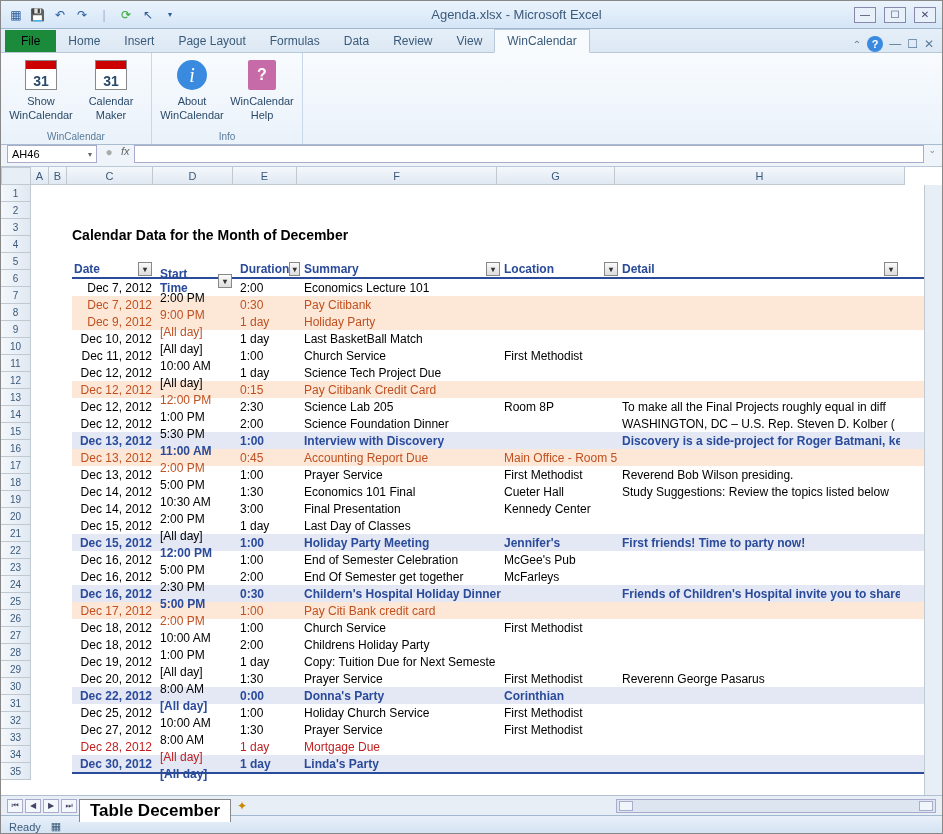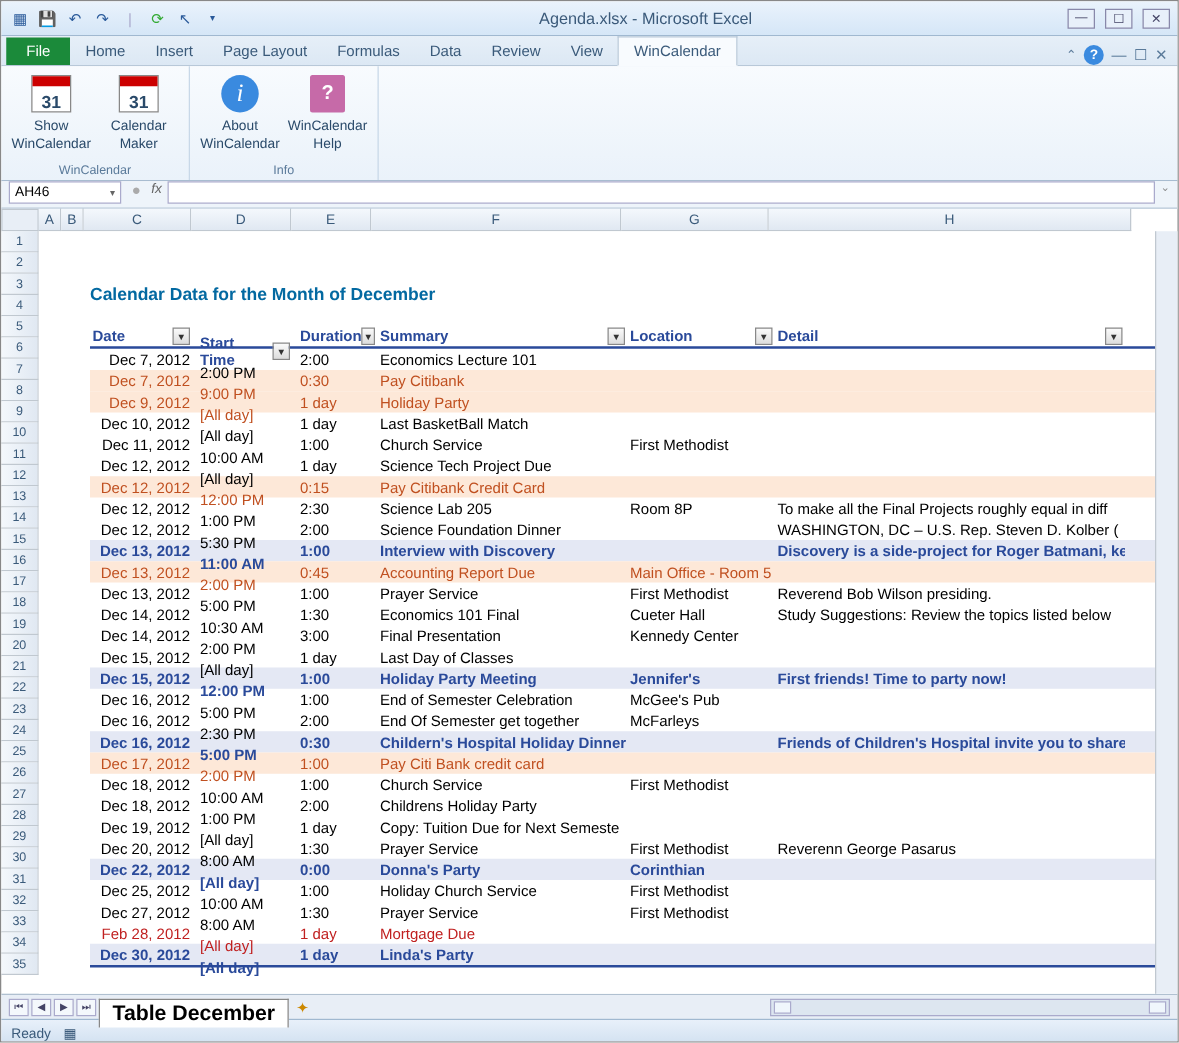--- a/index.html
+++ b/index.html
@@ -4,21 +4,21 @@
 <style>
 * { box-sizing: border-box; margin: 0; padding: 0; }
 body { font-family: "Segoe UI", Tahoma, Arial, sans-serif; font-size: 12px; background: #fff; color: #000; width: 943px; height: 834px; overflow: hidden; border: 1px solid #888; }
 .titlebar { height: 28px; background: linear-gradient(#eaf3fc,#d5e6f7); display: flex; align-items: center; padding: 0 6px; border-bottom: 1px solid #a0b8d0; }
 .qat { display: flex; align-items: center; gap: 4px; }
 .qat-icon { width: 18px; height: 18px; display: inline-flex; align-items: center; justify-content: center; font-size: 12px; color: #2a5a9a; }
 .title-text { flex: 1; text-align: center; color: #3b5a7a; font-size: 13px; }
 .winbtns { display: flex; gap: 8px; }
 .winbtn { width: 22px; height: 16px; border: 1px solid #88a; background: #e8f0fa; font-size: 10px; display: flex; align-items: center; justify-content: center; color: #446; }
 .ribbon-tabs { height: 24px; background: linear-gradient(#e6eff8,#dce8f4); display: flex; align-items: flex-end; padding-left: 4px; border-bottom: 1px solid #b8c8d8; }
-.file-tab { background: #1b8a3a; color: #ffffff; padding: 4px 16px; font-size: 12px; cursor: pointer; }
+.file-tab { background: #1b8a3a; color: #000000; padding: 4px 16px; font-size: 12px; cursor: pointer; }
 .tab { padding: 4px 12px; color: #3a5a7a; cursor: pointer; }
 .tab.active { background: #f8fbfe; border: 1px solid #b8c8d8; border-bottom: 1px solid #f8fbfe; margin-bottom: -1px; }
 .ribbon-right { margin-left: auto; display: flex; align-items: center; gap: 6px; padding-right: 8px; color: #5a7a9a; }
 .help-circle { width: 16px; height: 16px; border-radius: 50%; background: #3a8adf; color: #fff; display: flex; align-items: center; justify-content: center; font-size: 11px; font-weight: bold; }
 .ribbon-body { height: 92px; background: linear-gradient(#f8fbfe,#eaf2fa); border-bottom: 1px solid #a8bcd0; display: flex; }
 .rgroup { border-right: 1px solid #c8d8e8; padding: 4px 10px 2px; display: flex; flex-direction: column; align-items: center; }
 .rgroup-btns { display: flex; gap: 10px; flex: 1; }
 .rbtn { display: flex; flex-direction: column; align-items: center; width: 60px; gap: 2px; cursor: pointer; text-align: center; font-size: 11px; color: #2a4a6a; }
 .rbtn-icon { width: 36px; height: 36px; display: flex; align-items: center; justify-content: center; font-size: 22px; }
 .cal-icon { width: 32px; height: 30px; background: #fff; border: 1px solid #888; position: relative; font-weight: bold; font-size: 14px; display: flex; align-items: flex-end; justify-content: center; }
@@ -29,21 +29,21 @@
 .formula-bar { height: 22px; background: #eef4fa; border-bottom: 1px solid #b8c8d8; display: flex; align-items: flex-start; padding: 0 6px; gap: 4px; }
 .name-box { width: 90px; height: 18px; background: #fff; border: 1px solid #aac; padding: 0 4px; font-size: 11px; display: flex; align-items: center; justify-content: space-between; }
 .fx-label { font-style: italic; color: #666; font-size: 11px; }
 .fx-input { flex: 1; height: 18px; border: 1px solid #aac; background: #fff; }
 .corner { width: 30px; height: 18px; background: #e8eef6; border: 1px solid #c0c8d0; }
 .col-headers { display: flex; height: 18px; }
 .colh { background: linear-gradient(#f4f8fc,#e0e8f2); border-right: 1px solid #c0c8d0; border-bottom: 1px solid #c0c8d0; display: flex; align-items: center; justify-content: center; font-size: 11px; color: #3a5a7a; }
 .row-headers { display: flex; flex-direction: column; }
 .rowh { width: 30px; height: 17px; background: linear-gradient(90deg,#f4f8fc,#e0e8f2); border-right: 1px solid #c0c8d0; border-bottom: 1px solid #c0c8d0; display: flex; align-items: center; justify-content: center; font-size: 10px; color: #3a5a7a; }
 .grid-wrap { position: relative; }
-.sheet-title { position: absolute; left: 41px; top: 42px; font-size: 14px; font-weight: bold; color: #0369a1; }
+.sheet-title { position: absolute; left: 41px; top: 42px; font-size: 14px; font-weight: bold; color: #000000; }
 .table-container { position: absolute; left: 41px; top: 76px; right: 12px; }
 .hdr-row { display: flex; height: 18px; border-bottom: 2px solid #2a4a9a; }
 .hdr-cell { font-weight: bold; color: #2a4a9a; font-size: 12px; display: flex; align-items: center; justify-content: space-between; padding: 0 2px; }
 .filter-btn { width: 14px; height: 14px; border: 1px solid #888; background: linear-gradient(#fafafa,#ddd); display: flex; align-items: center; justify-content: center; font-size: 8px; color: #333; }
 .data-row { display: flex; height: 17px; align-items: center; font-size: 12px; }
 .data-cell { padding: 0 2px; overflow: hidden; white-space: nowrap; }
 .row-normal { color: #000; }
 .row-peach { color: #c05020; background: #fde8d8; }
 .row-red { color: #c02020; }
 .row-blue { color: #2a4a9a; font-weight: bold; background: #e4e8f4; }
@@ -453,21 +453,21 @@
             </div>
             <div class="data-row row-normal">
               <div class="data-cell col-date">Dec 27, 2012</div>
               <div class="data-cell col-time">8:00 AM</div>
               <div class="data-cell col-dur">1:30</div>
               <div class="data-cell col-sum">Prayer Service</div>
               <div class="data-cell col-loc">First Methodist</div>
               <div class="data-cell col-det"></div>
             </div>
             <div class="data-row row-red">
-              <div class="data-cell col-date">Feb 28, 2012</div>
+              <div class="data-cell col-date">Dec 28, 2012</div>
               <div class="data-cell col-time">[All day]</div>
               <div class="data-cell col-dur">1 day</div>
               <div class="data-cell col-sum">Mortgage Due</div>
               <div class="data-cell col-loc"></div>
               <div class="data-cell col-det"></div>
             </div>
             <div class="data-row row-blue">
               <div class="data-cell col-date">Dec 30, 2012</div>
               <div class="data-cell col-time">[All day]</div>
               <div class="data-cell col-dur">1 day</div>

